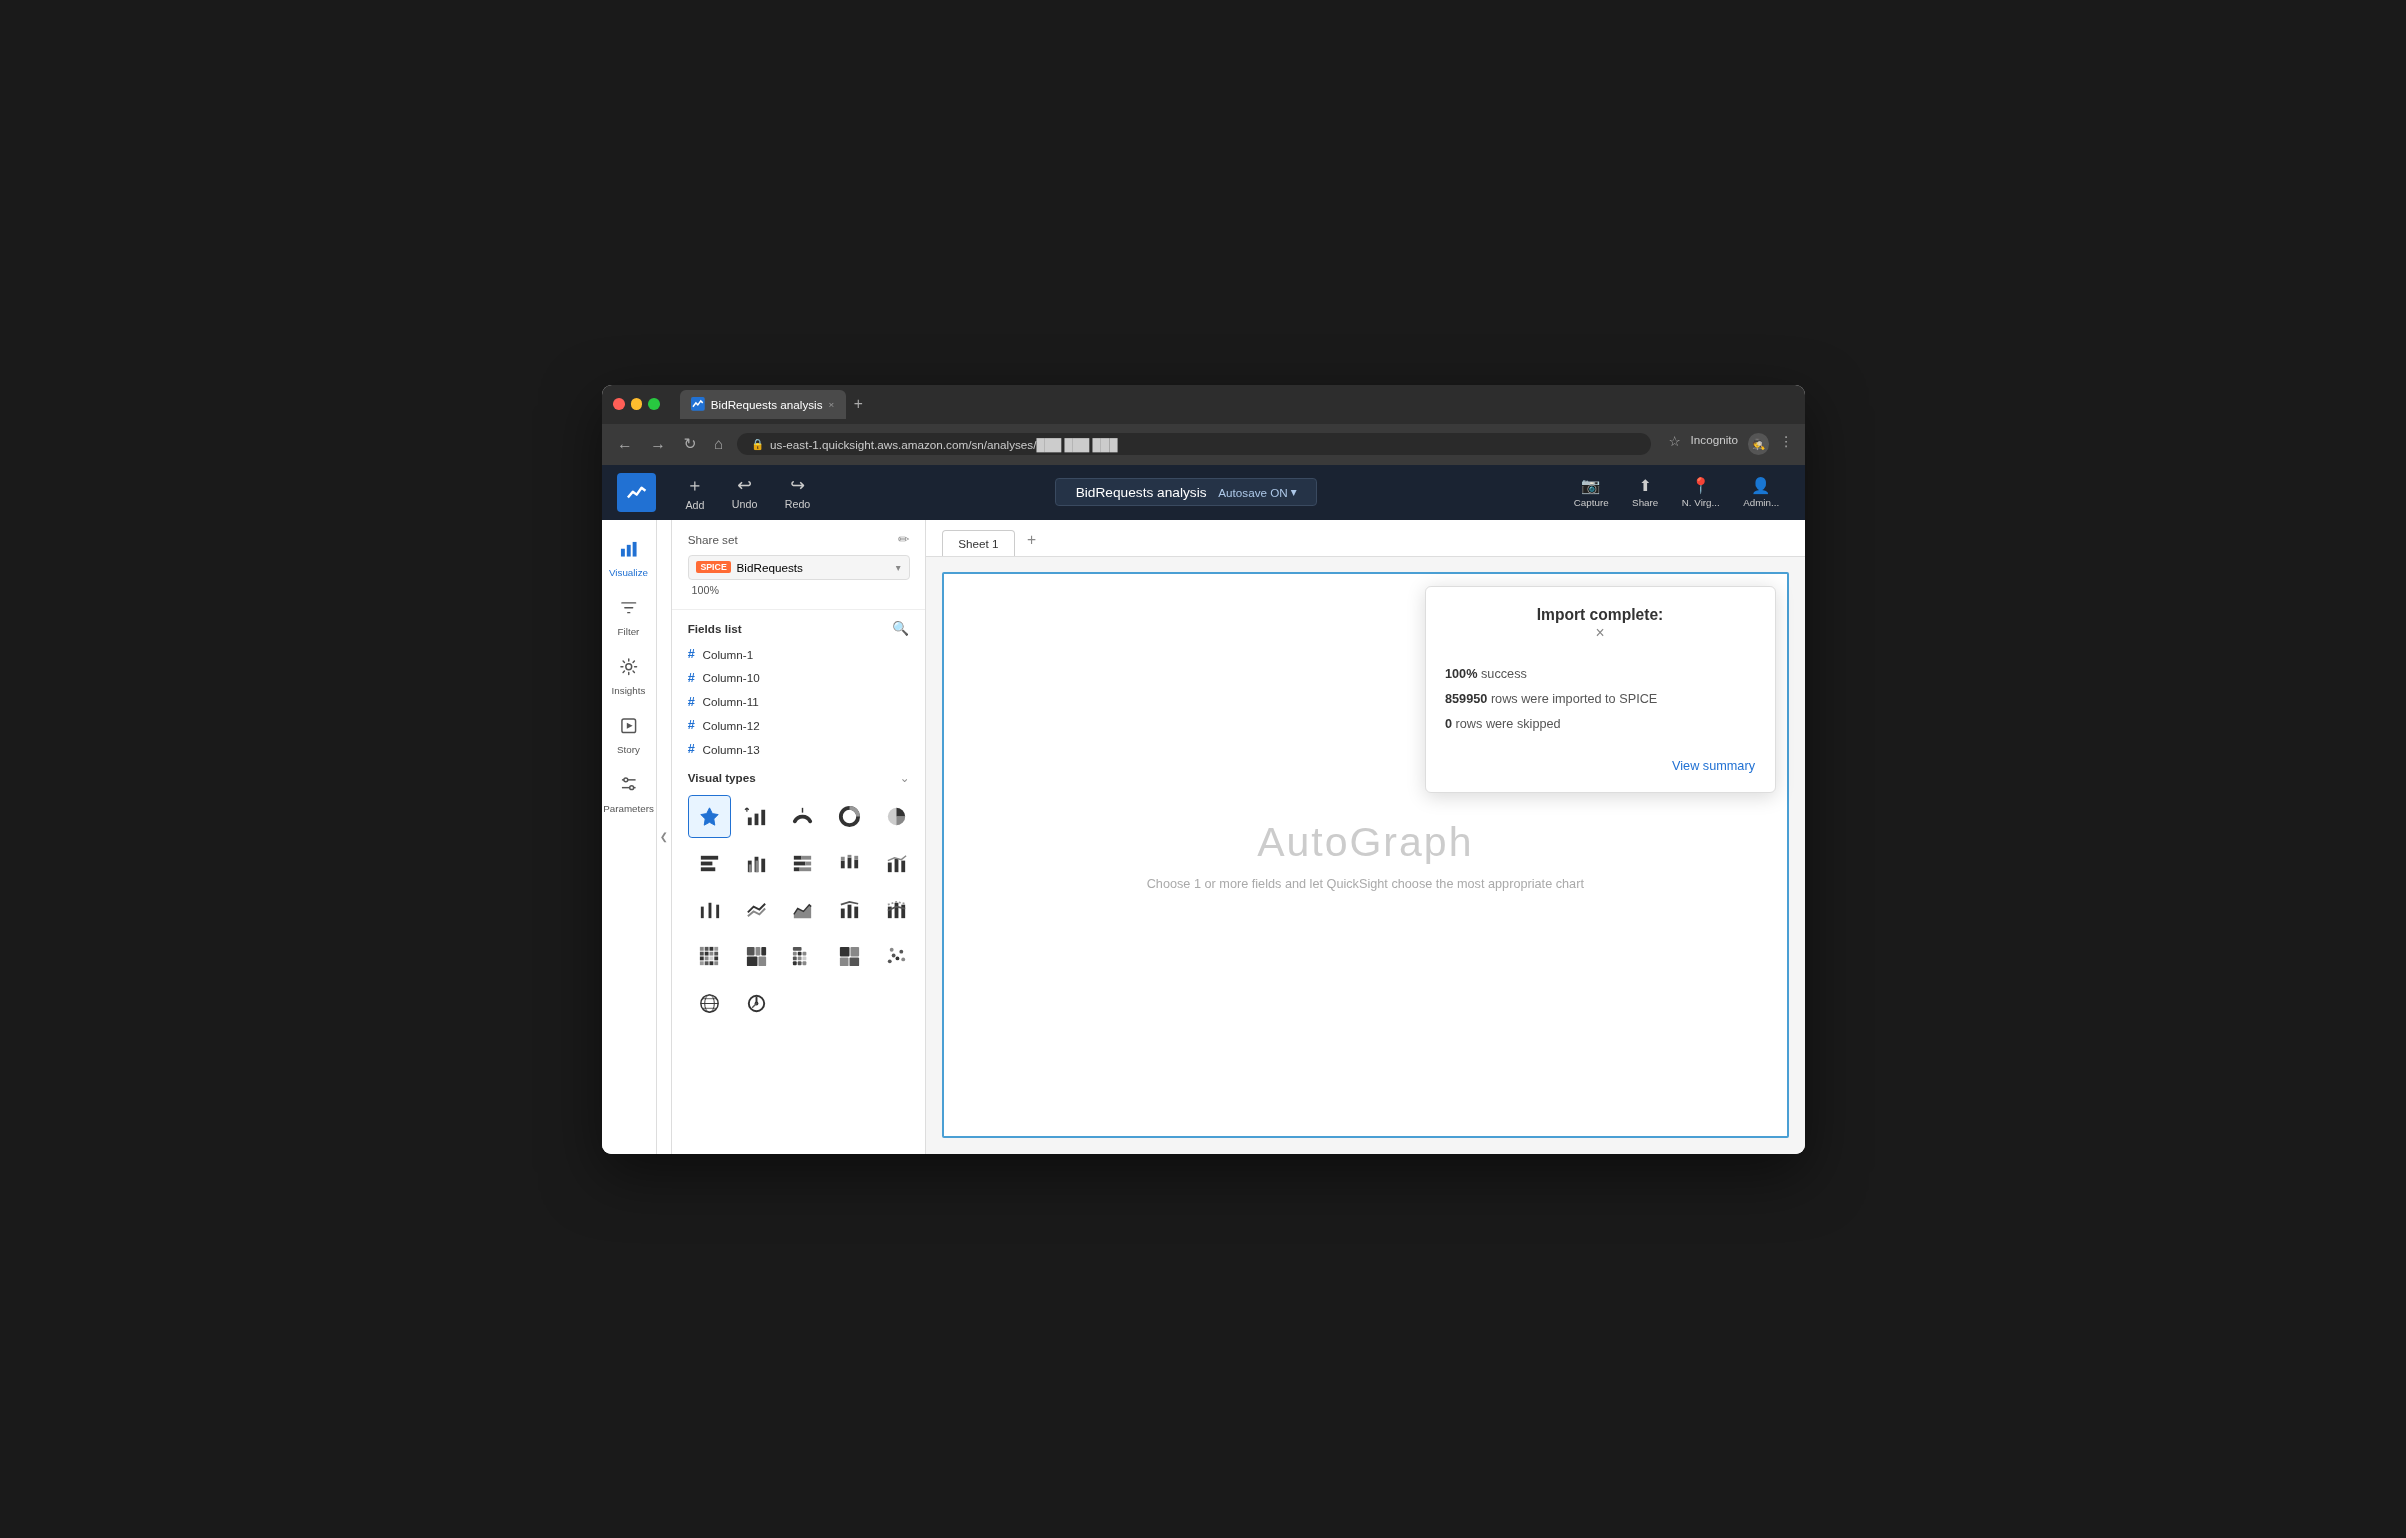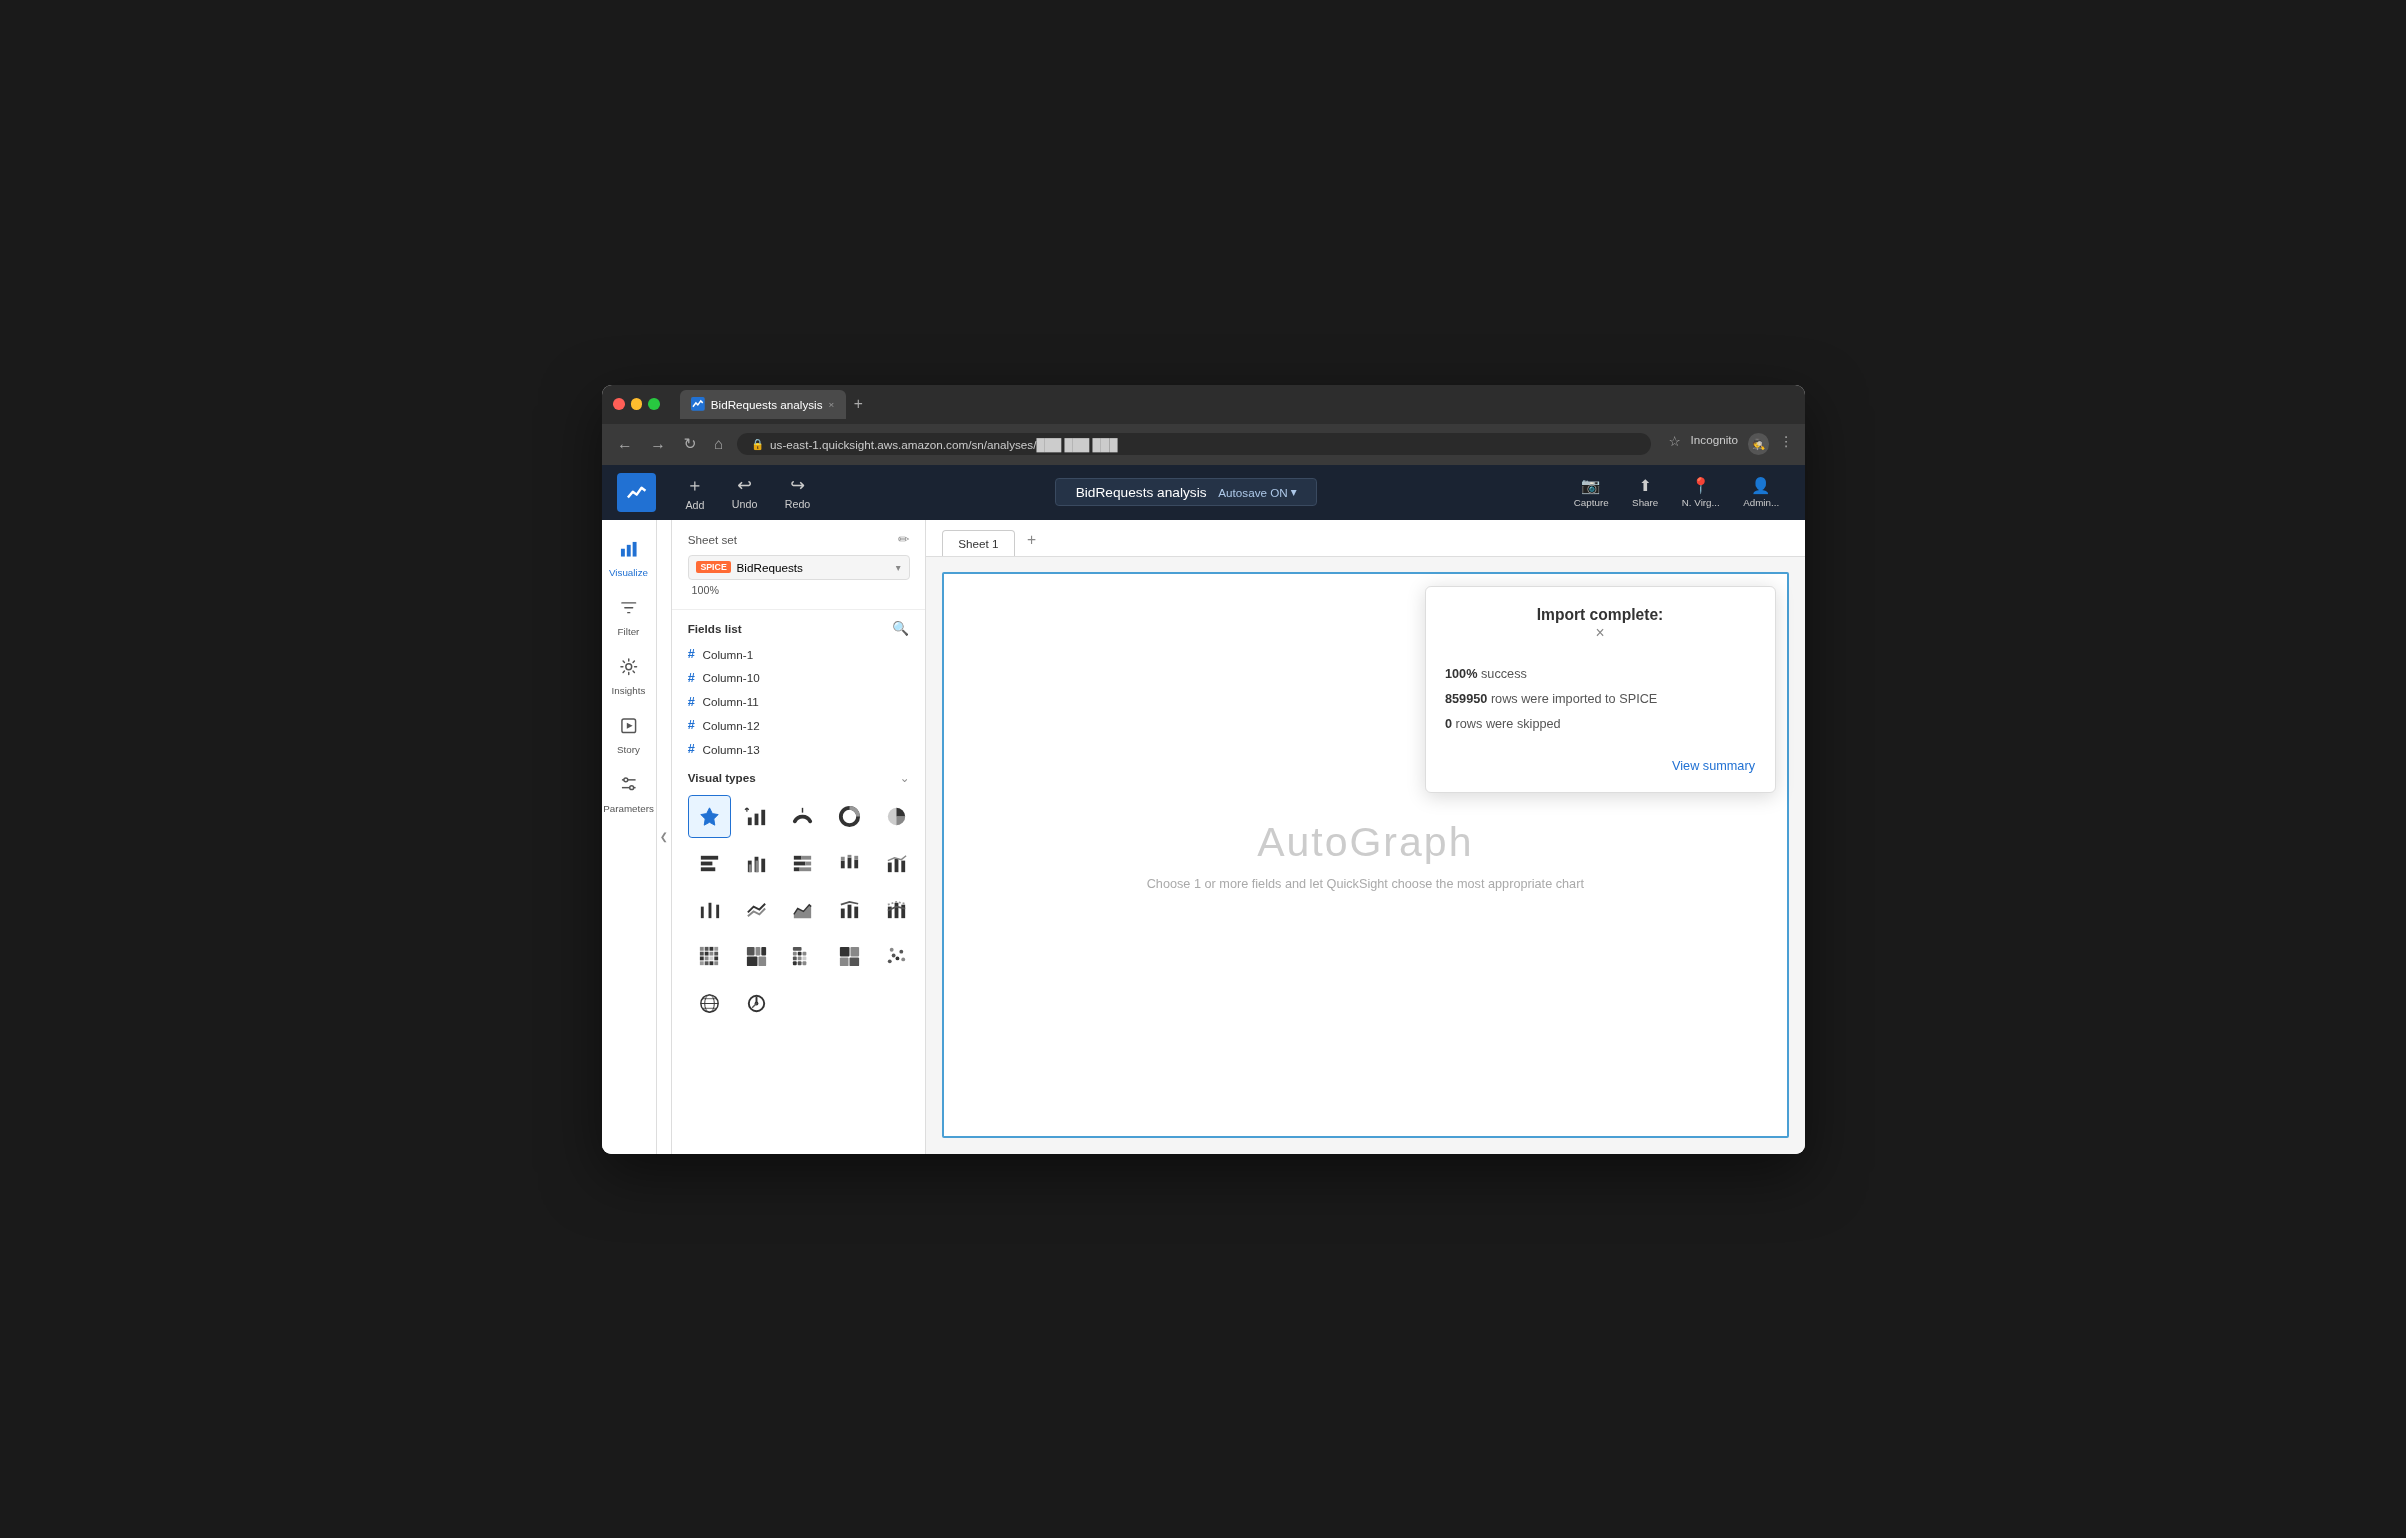--- a/index.html
+++ b/index.html
@@ -603,21 +603,21 @@
           <span class="label">Parameters</span>
         </div>
       </div>
 
       <div class="collapse-btn">❮</div>
 
       <div class="left-panel">
 
         <div class="panel-section">
           <div class="dataset-header">
-            <span class="dataset-label">Sheet set</span>
+            <span class="dataset-label">Share set</span>
             <span class="edit-icon">✏</span>
           </div>
           <div class="dataset-selector">
             <span class="spice-badge">SPICE</span>
             <span class="dataset-name">BidRequests</span>
             <span class="dropdown-arrow">▾</span>
           </div>
           <span class="percentage">100%</span>
         </div>
 

